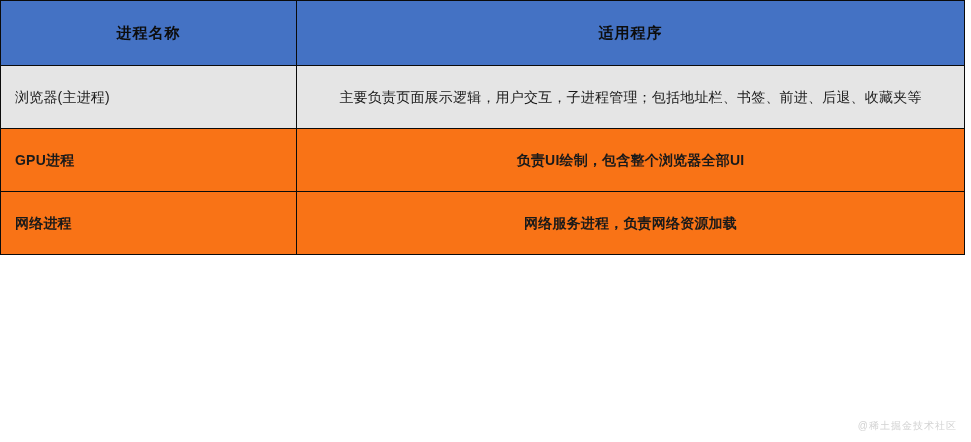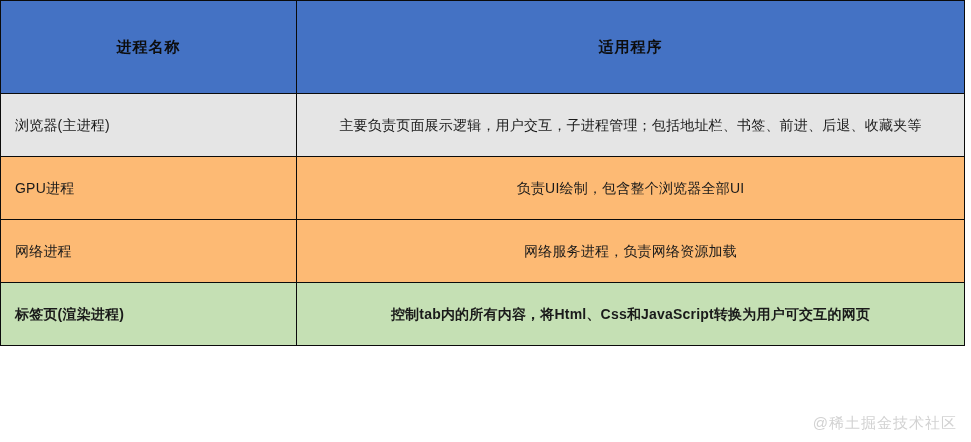--- a/index.html
+++ b/index.html
@@ -23,21 +23,21 @@
     border-collapse: collapse;
     table-layout: fixed;
   }
 
   #process-table col.col-name  { width: 296px; }
   #process-table col.col-desc  { width: 668px; }
 
   #process-table th,
   #process-table td {
     border: 1px solid #0b0b0b;
-    padding: 14px 14px;
+    padding: 0 14px;
     vertical-align: middle;
     font-size: 14px;
     color: #1a1a1a;
     line-height: 1.45;
     letter-spacing: 0.2px;
     word-break: break-word;
   }
 
   
   #process-table thead th {
@@ -47,35 +47,35 @@
     font-weight: bold;
     font-size: 15px;
     color: #0d0d0d;
     letter-spacing: 1px;
   }
 
   
   #process-table tbody tr { height: 63px; }
 
   #process-table tbody tr.row-plain  td { background: #e5e5e5; }
-  #process-table tbody tr.row-shaded td { background: #fdba74; }
+  #process-table tbody tr.row-shaded td { background: #f97316; font-weight: bold; }
   #process-table tbody tr.row-highlight td {
     background: #c5e0b4;
     font-weight: bold;
   }
 
   #process-table td.cell-name { text-align: left; }
   #process-table td.cell-desc { text-align: center; }
 
   
   #watermark {
     position: absolute;
     right: 14px;
     bottom: 9px;
-    font-size: 15px;
+    font-size: 10px;
     color: #d2d2d2;
     letter-spacing: 1px;
     white-space: nowrap;
     pointer-events: none;
     user-select: none;
   }
 </style>
 </head>
 <body>
 
@@ -96,20 +96,16 @@
         <td class="cell-desc">主要负责页面展示逻辑，用户交互，子进程管理；包括地址栏、书签、前进、后退、收藏夹等</td>
       </tr>
       <tr class="row-shaded">
         <td class="cell-name">GPU进程</td>
         <td class="cell-desc">负责UI绘制，包含整个浏览器全部UI</td>
       </tr>
       <tr class="row-shaded">
         <td class="cell-name">网络进程</td>
         <td class="cell-desc">网络服务进程，负责网络资源加载</td>
       </tr>
-      <tr class="row-highlight">
-        <td class="cell-name">标签页(渲染进程)</td>
-        <td class="cell-desc">控制tab内的所有内容，将Html、Css和JavaScript转换为用户可交互的网页</td>
-      </tr>
     </tbody>
 </table>
 
 <div id="watermark">@稀土掘金技术社区</div>
 
 </body></html>

